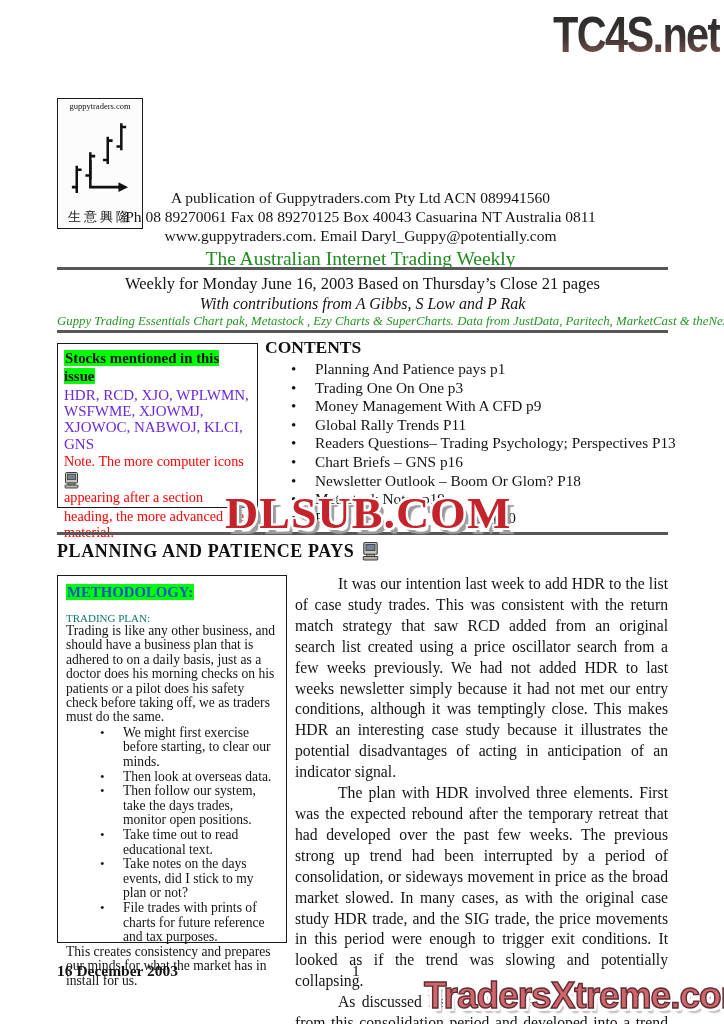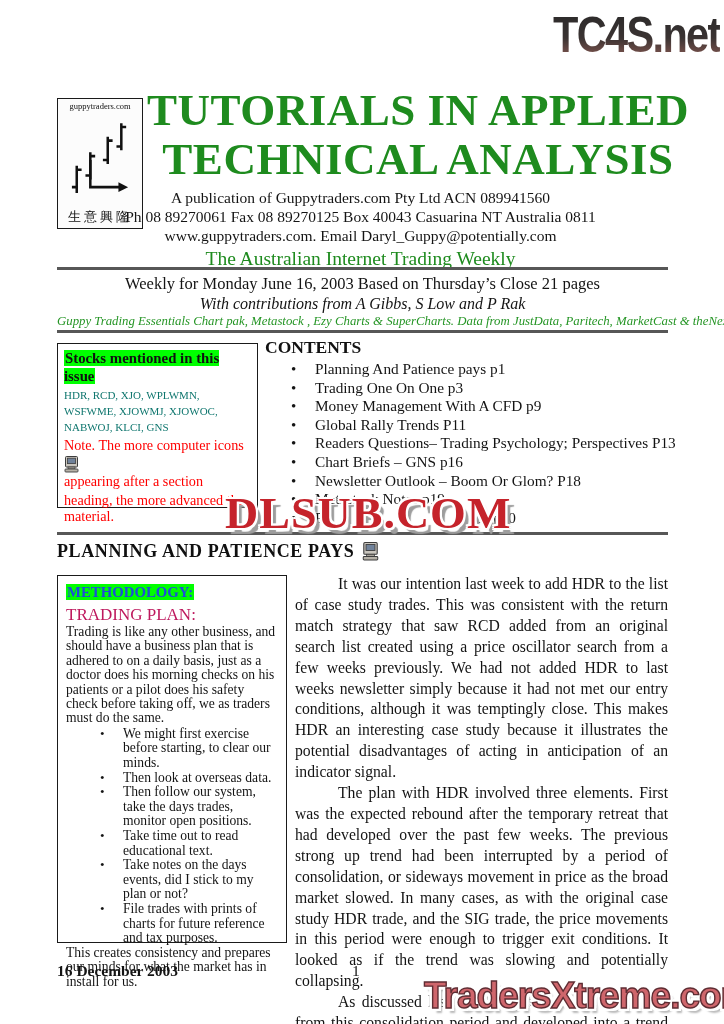--- a/index.html
+++ b/index.html
@@ -43,21 +43,21 @@
   .issue-weekly { font-size:16.5px; line-height:20px; color:#141414; }
   .issue-contrib { font-size:16px; line-height:19px; font-style:italic; color:#141414; }
   .issue-tools { font-size:12.8px; line-height:16px; font-style:italic; color:#259525; white-space:nowrap; }
 
   
   .stocks-box {
     position:absolute; left:57px; top:343px; width:201px; height:165px;
     border:1.5px solid #1a1a1a; background:#fff; padding:5px 6px;
   }
   .stocks-title { display:inline; font-weight:bold; font-size:14.8px; background:#00ff00; color:#101010; padding:0 1px; }
-  .stocks-list { font-size:11px; line-height:16.2px; color:#0f766e; margin-top:2px; }
+  .stocks-list { font-size:15px; line-height:16.2px; color:#6d28d9; margin-top:2px; }
   .stocks-note { font-size:14.2px; line-height:16px; color:#ff0000; margin-top:1px; }
   .stocks-note .cicon { vertical-align:-3px; }
 
   
   .contents { position:absolute; left:265px; top:337px; width:400px; }
   .contents-heading { font-size:17.5px; font-weight:bold; color:#111; }
   .contents-list { list-style:none; margin-top:2px; }
   .contents-item { position:relative; font-size:15.3px; line-height:18.6px; color:#141414; padding-left:50px; white-space:nowrap; }
   .contents-item .dot { position:absolute; left:26px; font-size:15px; }
   .frag-gap { display:inline-block; width:152px; }
@@ -76,21 +76,21 @@
 
   
   .article-heading-row { position:absolute; left:57px; top:541px; display:flex; align-items:center; gap:8px; }
   .article-heading { font-size:18px; font-weight:bold; letter-spacing:0.6px; color:#101010; white-space:nowrap; }
 
   .method-box {
     position:absolute; left:57px; top:575px; width:230px; height:368px;
     border:1.5px solid #1a1a1a; background:#fff; padding:7px 8px;
   }
   .method-heading { display:inline; font-weight:bold; font-size:14.8px; background:#00ff00; color:#1d4ed8; padding:0 1px; }
-  .method-sub { font-size:17px; color:#be185d; margin-top:4px; }
+  .method-sub { font-size:11px; color:#0f766e; margin-top:11px; }
   .method-intro { font-size:13.6px; line-height:14.4px; color:#141414; }
   .method-list { list-style:none; margin-top:1px; }
   .method-item { position:relative; font-size:13.6px; line-height:14.6px; color:#141414; padding-left:57px; }
   .method-item .dot { position:absolute; left:34px; font-size:13px; }
   .method-closing { font-size:13.6px; line-height:14.6px; color:#141414; }
 
   .body-col { position:absolute; left:295px; top:574px; width:373px; }
   .body-col p { font-size:15.7px; line-height:20.9px; color:#141414; text-align:justify; text-indent:43px; }
 
   
@@ -127,24 +127,20 @@
           <path d="M40 18 V46 M35 42 H40 M40 22 H45"></path>
           <path d="M54 4 V32 M49 28 H54 M54 8 H59"></path>
           <path d="M22 42 V70 H52"></path>
         </g>
         <path d="M51 65 L61 70 L51 75 Z" fill="#111"></path>
       </svg>
     </div>
     <div class="logo-cn">生意興隆</div>
   </div>
 
-  <div class="title-block">
-    <div class="title-line">TUTORIALS IN APPLIED</div>
-    <div class="title-line">TECHNICAL ANALYSIS</div>
-  </div>
 
   <div class="pub-block">
     <div class="pub-line">A publication of Guppytraders.com Pty Ltd ACN 089941560</div>
     <div class="pub-line">Ph 08 89270061  Fax 08 89270125  Box 40043 Casuarina NT Australia  0811</div>
     <div class="pub-line">www.guppytraders.com.   Email  Daryl_Guppy@potentially.com</div>
     <div class="tagline">The Australian Internet Trading Weekly</div>
   </div>
 
   <div class="rule rule1"></div>
 

